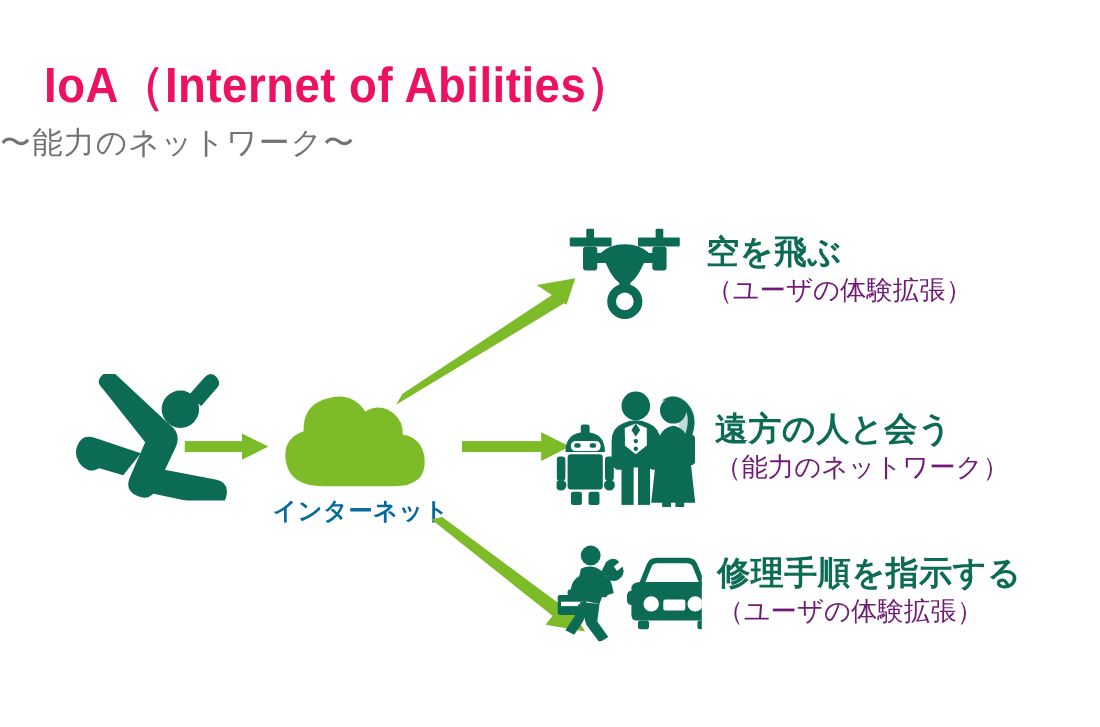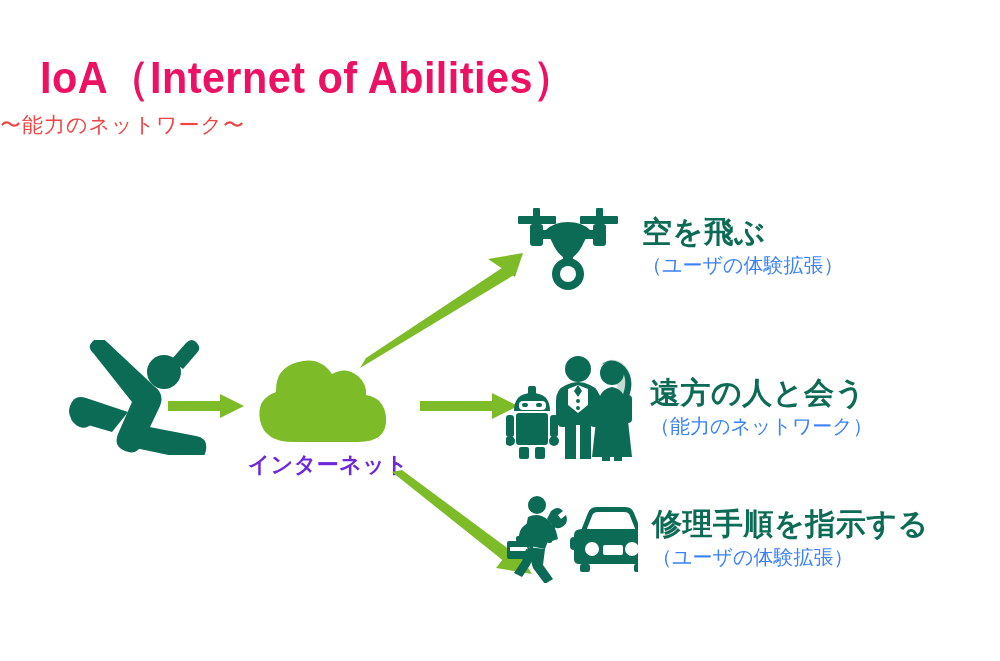--- a/index.html
+++ b/index.html
@@ -31,42 +31,42 @@
     font-weight: bold;
     font-size: 45px;
     line-height: 1.05;
     letter-spacing: 0.5px;
     color: #ED1164;
     transform: scaleX(0.92);
     white-space: nowrap;
   }
   #sub-title {
     margin-top: 10px;
-    font-size: 21px;
+    font-size: 28px;
     font-weight: 500;
-    color: #ef4444;
+    color: #737373;
     letter-spacing: 1px;
     white-space: nowrap;
   }
 
   
   .node { position: absolute; }
 
   
   #user-figure { left: 68px; top: 340px; width: 140px; height: 115px; }
 
   
   #cloud-group { left: 238px; top: 352px; width: 180px; height: 130px; }
   #cloud-icon { width: 165px; height: 92px; display: block; margin: 0 auto; }
   #cloud-label {
     margin-top: 6px;
     text-align: center;
     font-size: 22px;
     font-weight: bold;
-    color: #6d28d9;
+    color: #0369a1;
     letter-spacing: 0.5px;
     white-space: nowrap;
   }
 
   
   .arrow-svg { position: absolute; overflow: visible; }
   #arrow-user-cloud { left: 168px; top: 388px; width: 80px; height: 36px; }
   #arrow-cloud-top  { left: 358px; top: 250px; width: 170px; height: 130px; }
   #arrow-cloud-mid  { left: 420px; top: 388px; width: 100px; height: 36px; }
   #arrow-cloud-bot  { left: 390px; top: 470px; width: 145px; height: 110px; }
@@ -86,23 +86,23 @@
   .row-title {
     font-size: 30px;
     font-weight: bold;
     color: #0C6B55;
     line-height: 1.15;
     letter-spacing: 0.5px;
     white-space: nowrap;
   }
   .row-sub {
     margin-top: 4px;
-    font-size: 20px;
+    font-size: 24px;
     font-weight: 500;
-    color: #3b82f6;
+    color: #701a75;
     line-height: 1.15;
     letter-spacing: 0px;
     white-space: nowrap;
   }
   #row-repair .row-text { margin-left: 14px; }
   #row-fly .row-text { margin-left: 22px; }
 </style>
 </head>
 <body>
 

